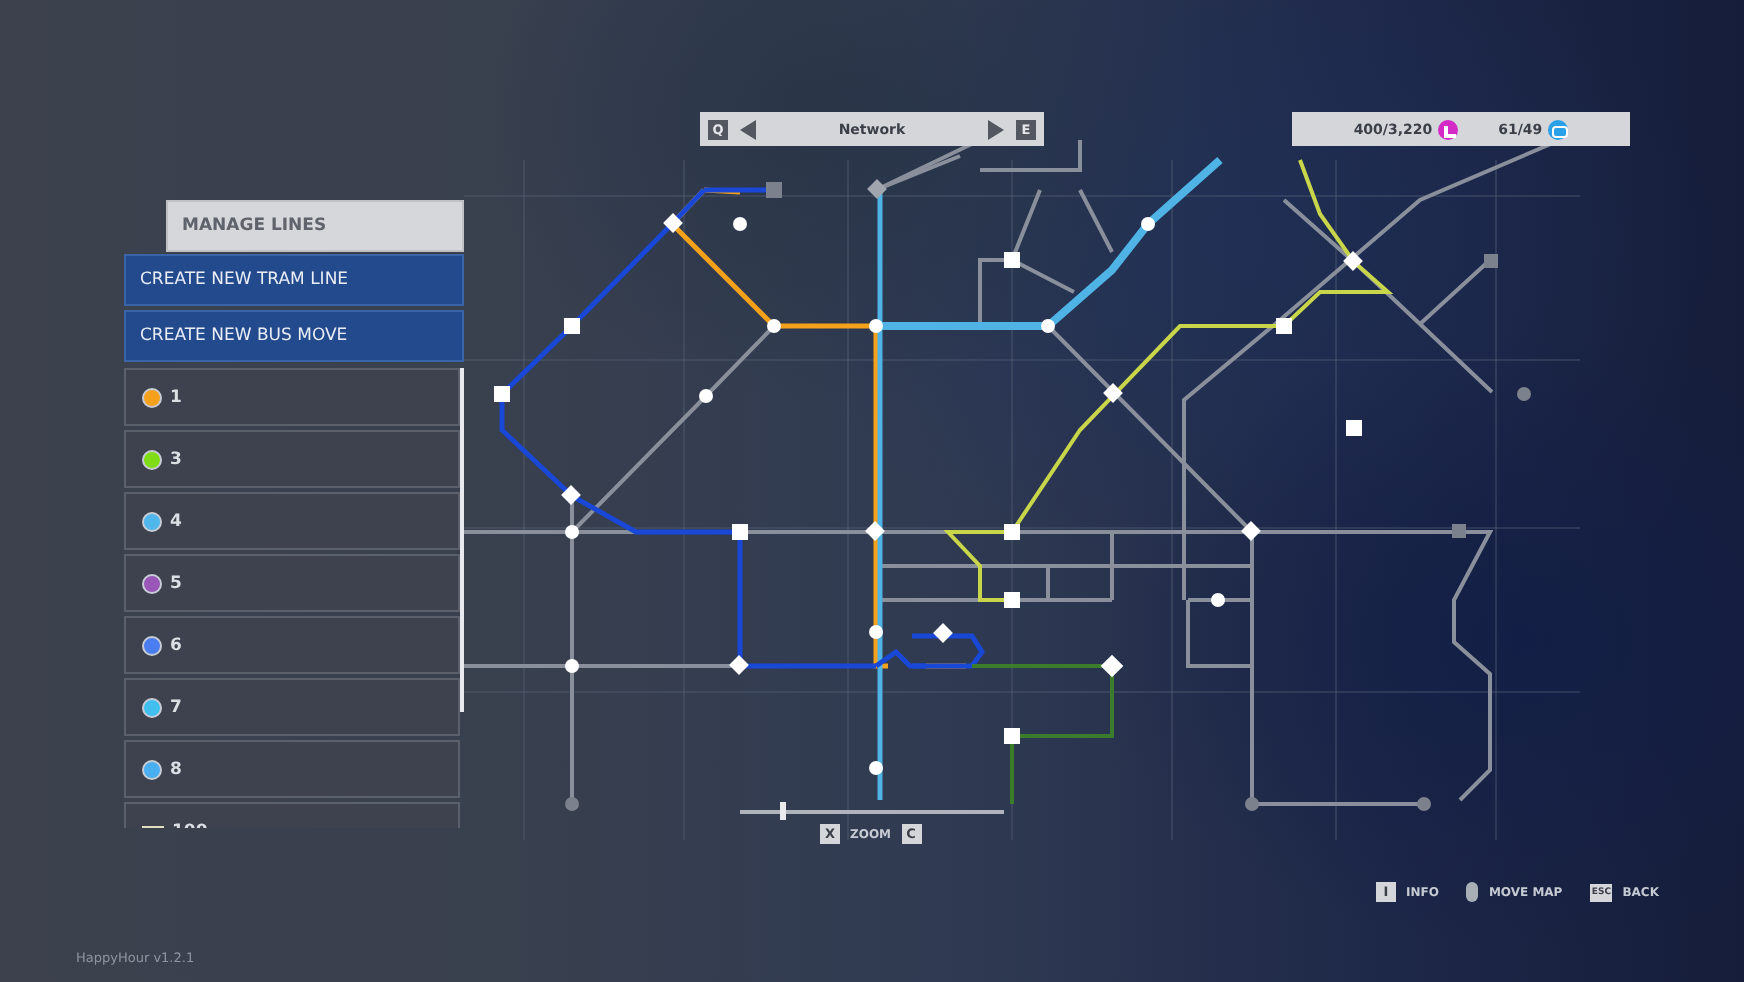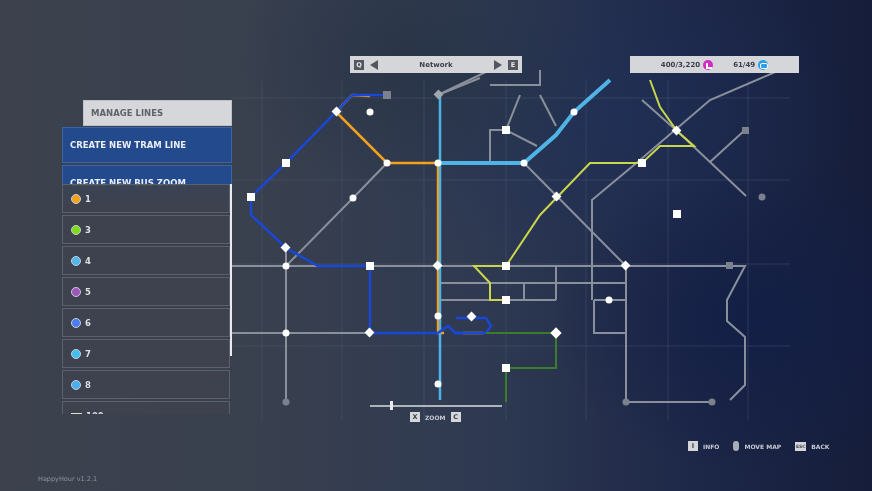--- a/index.html
+++ b/index.html
@@ -13,21 +13,21 @@
       radial-gradient(ellipse 340px 240px at 620px 120px, rgba(30,48,90,0.6), transparent 70%),
       linear-gradient(90deg, #3c414d 0%, #39404e 28%, #2f3a52 55%, #1d2748 80%, #151d3a 100%);
   }
   .map { position: absolute; left: 0; top: 0; width: 872px; height: 491px; }
   .topbar {
     position: absolute; top: 56px; height: 17px;
     background: #d4d6da; display: flex; align-items: center;
     font-size: 7px; font-weight: bold; color: #3b3f48;
   }
   .topbar.network { left: 350px; width: 172px; justify-content: space-between; padding: 0 4px; }
-  .topbar.stats { left: 630px; width: 169px; justify-content: center; gap: 20px; }
+  .topbar.stats { left: 646px; width: 169px; justify-content: center; gap: 20px; }
   .keycap {
     display: inline-flex; align-items: center; justify-content: center;
     width: 10px; height: 10px; background: #53575f; color: #e4e6e9;
     font-size: 6.5px; font-weight: bold;
   }
   .tri-left { width: 0; height: 0; border-top: 5px solid transparent; border-bottom: 5px solid transparent; border-right: 8px solid #53575f; }
   .tri-right { width: 0; height: 0; border-top: 5px solid transparent; border-bottom: 5px solid transparent; border-left: 8px solid #53575f; }
   .nav-group { display: flex; align-items: center; gap: 6px; }
   .stat { display: flex; align-items: center; gap: 3px; }
   .stat-icon { width: 10px; height: 10px; border-radius: 50%; display: inline-block; position: relative; }
@@ -35,21 +35,21 @@
   .stat-icon.money::after { content: ""; position: absolute; left: 3px; top: 3px; width: 4px; height: 4px; border-left: 2px solid #fff; border-bottom: 2px solid #fff; }
   .stat-icon.vehicles { background: #2aa0e8; }
   .stat-icon.vehicles::after { content: ""; position: absolute; left: 2px; top: 3px; width: 6px; height: 4px; border: 1.3px solid #fff; border-radius: 2px; }
 
   .panel { position: absolute; left: 62px; top: 100px; width: 170px; }
   .manage {
     height: 26px; background: #d6d7da; color: #5f636b; font-size: 8.5px; font-weight: bold;
     display: flex; align-items: center; padding-left: 7px; border: 1px solid #bfc1c5; margin-bottom: 1px; margin-left: 21px;
   }
   .create {
-    height: 36px; background: #234a8d; color: #e9edf5; font-size: 8.5px; font-weight: bold;
+    height: 26px; background: #234a8d; color: #e9edf5; font-size: 8.5px; font-weight: normal;
     display: flex; align-items: center; padding-left: 7px; border: 1px solid #3a64a8; margin-bottom: 2px;
   }
   .list { position: absolute; left: 62px; top: 184px; width: 168px; height: 230px; overflow: hidden; }
   .line-item {
     height: 29px; margin-bottom: 2px; border: 1px solid #5b606b; background: rgba(62,66,78,0.92);
     display: flex; align-items: center; padding-left: 8px; gap: 4px; color: #dcdfe4; font-size: 8.5px; font-weight: bold;
   }
   .dot { width: 10px; height: 10px; border-radius: 50%; border: 1px solid #c8ccd4; }
   .sq { width: 11px; height: 6px; background: #c8d83a; border: 1px solid #e0e0c0; }
   .scrollbar { position: absolute; left: 230px; top: 184px; width: 2px; height: 172px; background: #e8eaee; }
@@ -211,21 +211,21 @@
   </div>
   <div class="stat">
     <span>61/49</span>
     <span class="stat-icon vehicles"></span>
   </div>
 </div>
 
 <div class="panel">
   <div class="manage">MANAGE LINES</div>
   <div class="create">CREATE NEW TRAM LINE</div>
-  <div class="create">CREATE NEW BUS ZOOM</div>
+  <div class="create">CREATE NEW BUS MOVE</div>
 </div>
 
 <div class="list">
   <div class="line-item">
     <span class="dot" style="background:#f5a11b"></span>
     <span>1</span>
   </div>
   <div class="line-item">
     <span class="dot" style="background:#7fdd18"></span>
     <span>3</span>

